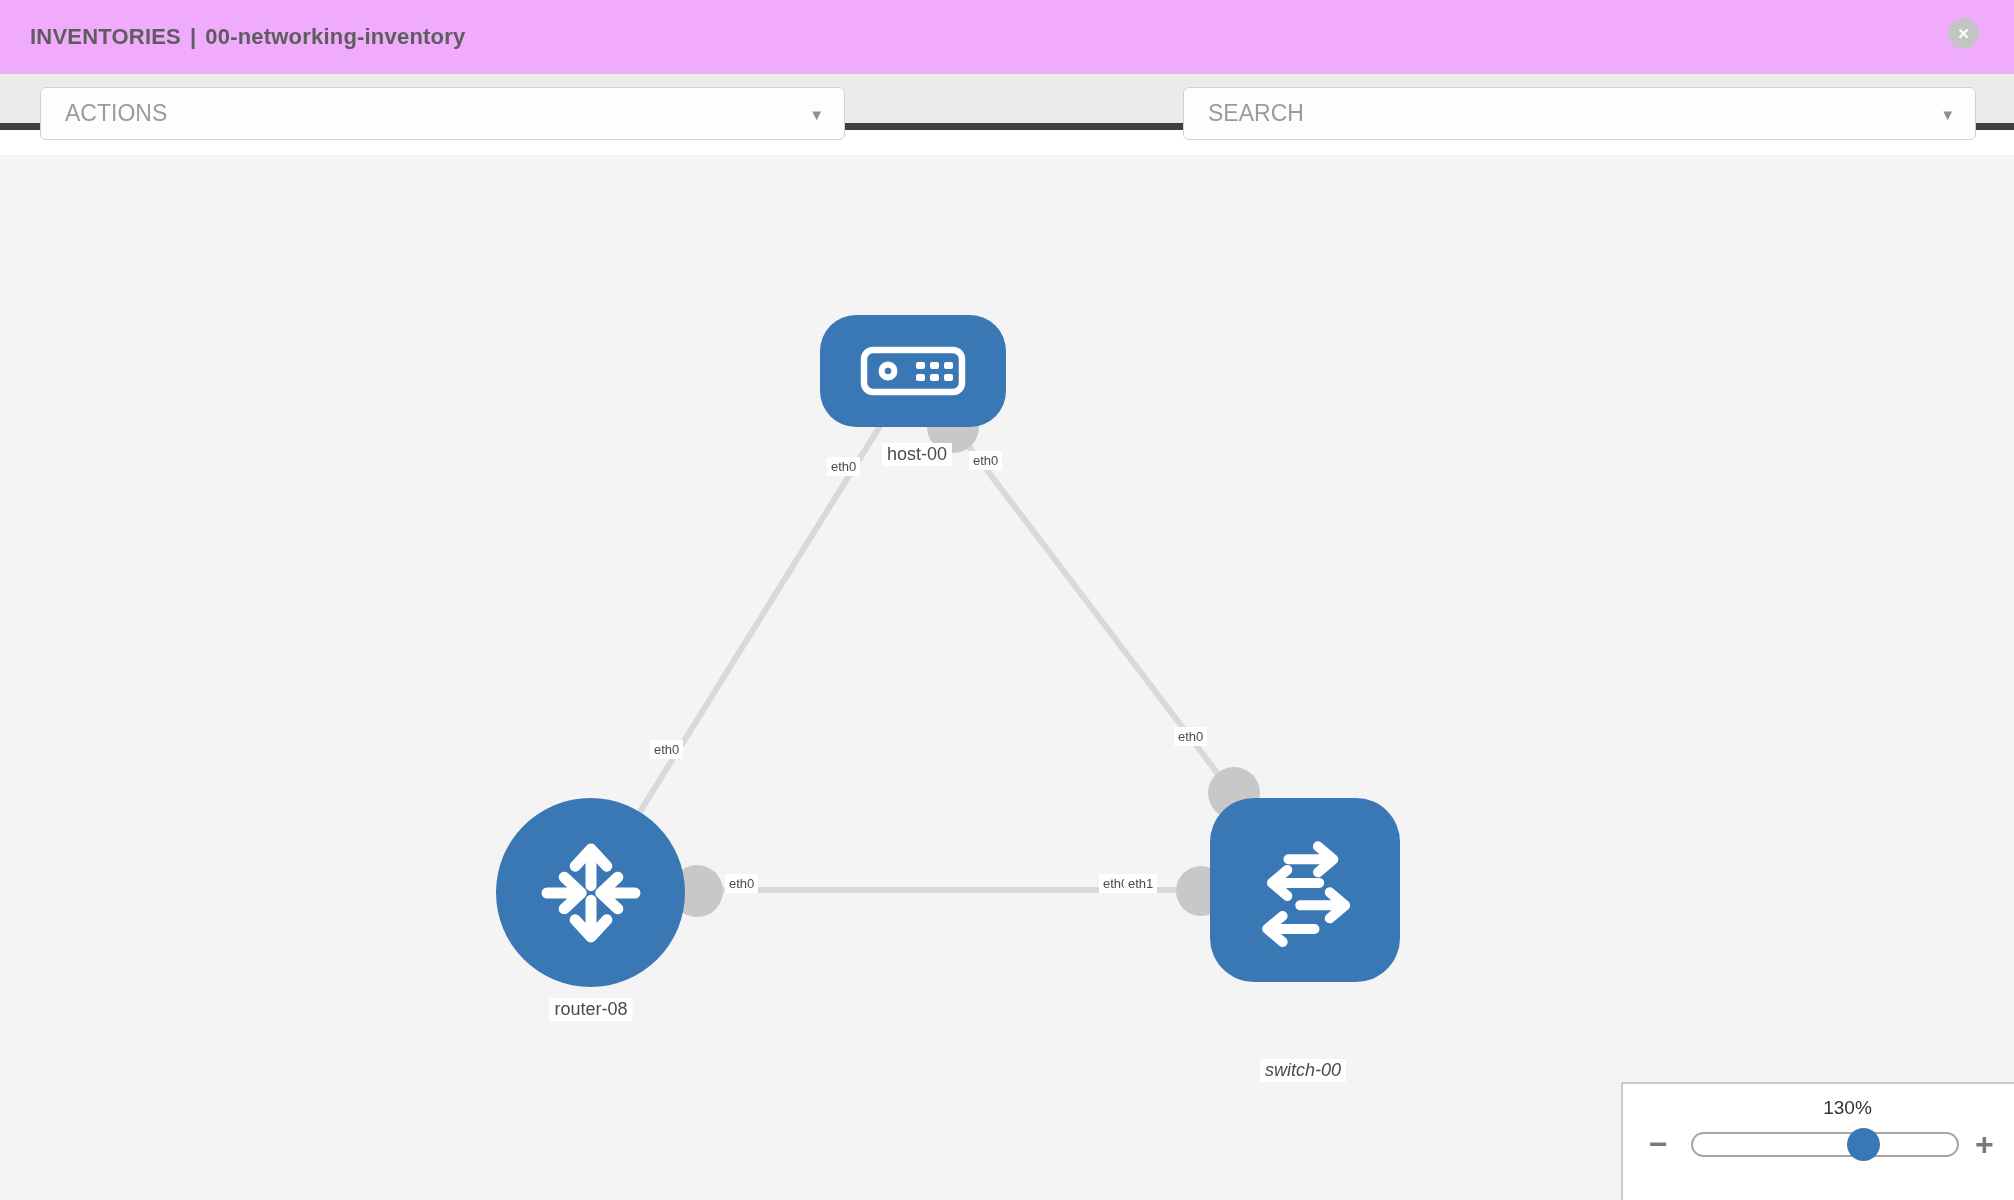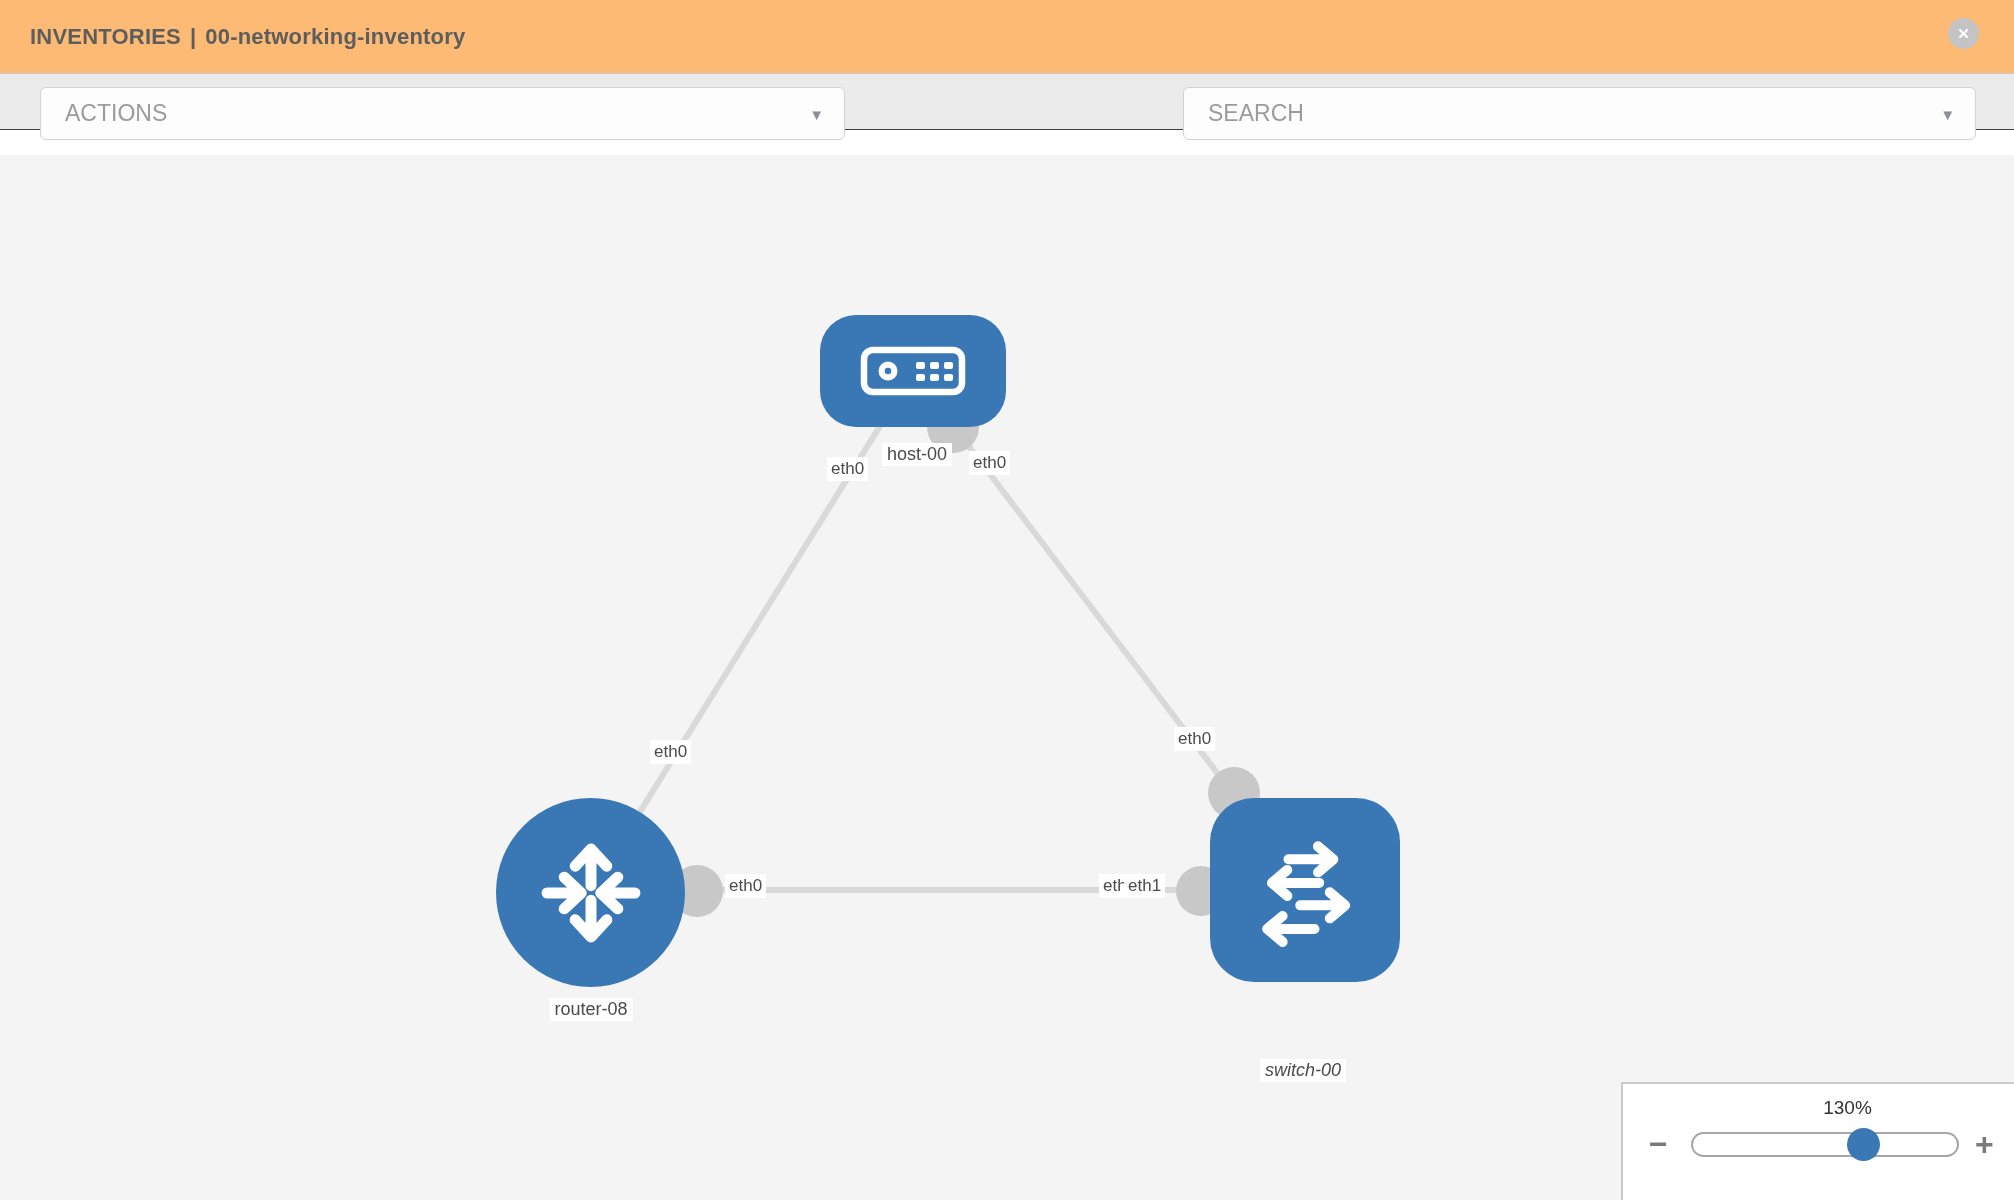--- a/index.html
+++ b/index.html
@@ -1,30 +1,30 @@
 <!DOCTYPE html>
 <html><head>
 <meta charset="utf-8">
 <style>
   * { margin:0; padding:0; box-sizing:border-box; }
   html,body { width:2014px; height:1200px; overflow:hidden;
     font-family:"Liberation Sans", sans-serif; background:#fff; }
 
   
-  .header { position:absolute; top:0; left:0; width:2014px; height:73px; background:#fdba74; z-index:20; }
+  .header { position:absolute; top:0; left:0; width:2014px; height:73px; background:#f0abfc; z-index:20; }
   .title { position:absolute; left:30px; top:0; height:73px; display:flex; align-items:center;
            font-size:22px; font-weight:bold; color:#5d5d5d; letter-spacing:.2px; }
   .title .sep { margin:0 9px; }
   .close-btn { position:absolute; left:1948px; top:18px; width:31px; height:31px; border-radius:50%;
                background:#c4c4c4; color:#fff; display:flex; align-items:center; justify-content:center;
                font-size:15px; font-weight:bold; cursor:pointer; }
 
   
   .toolbar { position:absolute; top:73px; left:0; width:2014px; height:57px; background:#ebebeb;
-             border-top:1px solid #c9c9c9; border-bottom:1px solid #404040; z-index:20; }
+             border-top:1px solid #c9c9c9; border-bottom:7px solid #404040; z-index:20; }
   .select-box { position:absolute; top:13px; height:53px; background:#fdfdfd; border:1px solid #d2d2d2;
                 border-radius:6px; display:flex; align-items:center; cursor:pointer; }
   .actions-box { left:40px; width:805px; }
   .search-box  { left:1183px; width:793px;text-align:center; }
   .select-text { margin-left:24px; font-size:23px; color:#9b9b9b; }
   .caret { position:absolute; right:20px; top:50%; transform:translateY(-50%);
            color:#8b9097; font-size:15px; }
   .tool-icon { position:absolute; top:90px; width:40px; height:40px; cursor:pointer; }
   .wrench-btn { left:1050px; }
   .key-btn { left:1116px; }
@@ -36,21 +36,21 @@
   .node { position:absolute; background:#3a78b5; display:flex; align-items:center; justify-content:center; z-index:3; cursor:pointer; }
   .node-host   { left:820px; top:315px; width:186px; height:112px; border-radius:36px; }
   .node-router { left:496px; top:798px; width:189px; height:189px; border-radius:50%; }
   .node-switch { left:1210px; top:798px; width:190px; height:184px; border-radius:44px; }
 
   .glabel { position:absolute; background:#fff; color:#4b4b4b; white-space:nowrap; z-index:4; }
   .node-label { font-size:18px; padding:1px 5px; transform:translateX(-50%); }
   .lab-host   { left:917px; top:443px; }
   .lab-router { left:591px; top:998px; }
   .lab-switch { left:1303px; top:1059px;font-style:italic; }
-  .if-label { font-size:17px; padding:2px 4px; }
+  .if-label { font-size:13px; padding:2px 4px; }
   .if-e1 { left:827px;  top:457px; }
   .if-e2 { left:969px;  top:451px; }
   .if-e3 { left:650px;  top:740px; }
   .if-e4 { left:1174px; top:727px; }
   .if-e5 { left:725px;  top:874px; }
   .if-e6-back  { left:1099px; top:874px; }
   .if-e6-front { left:1124px; top:874px; }
 
   
   .zoom-panel { position:absolute; left:1621px; top:1082px; width:393px; height:118px; background:#fff;

